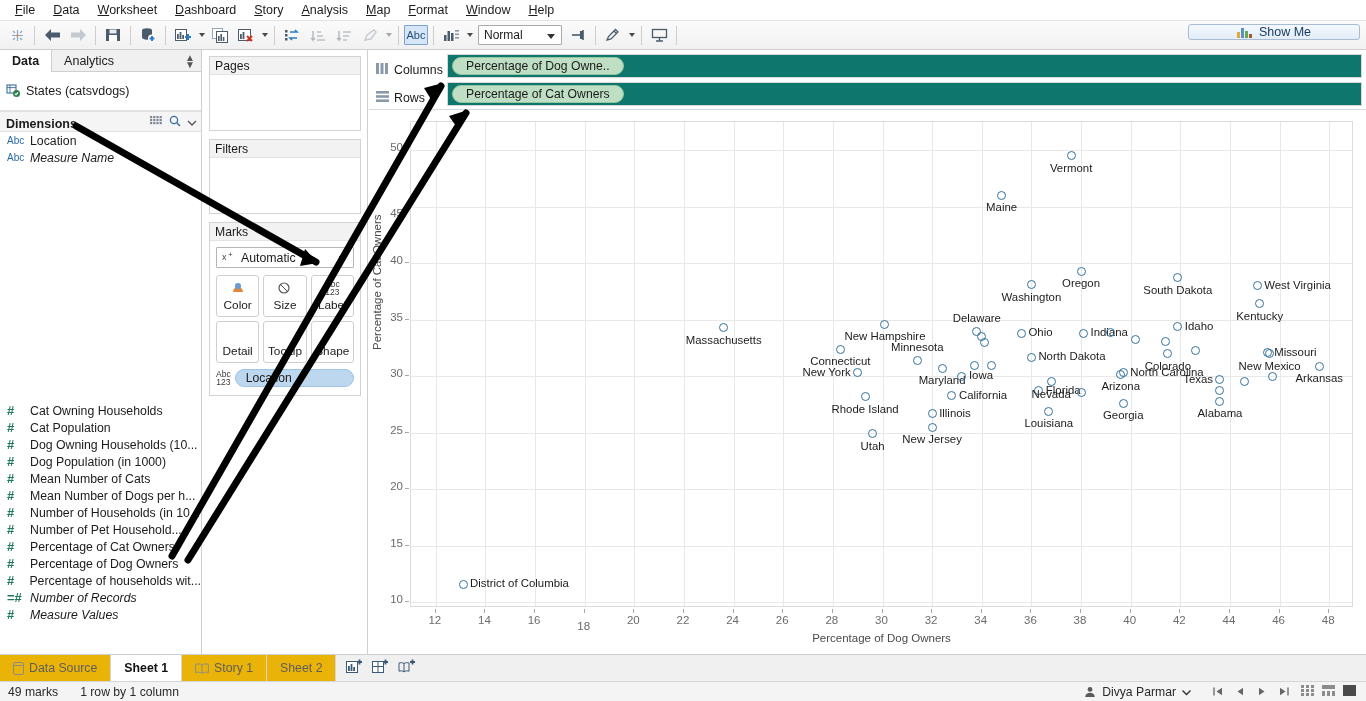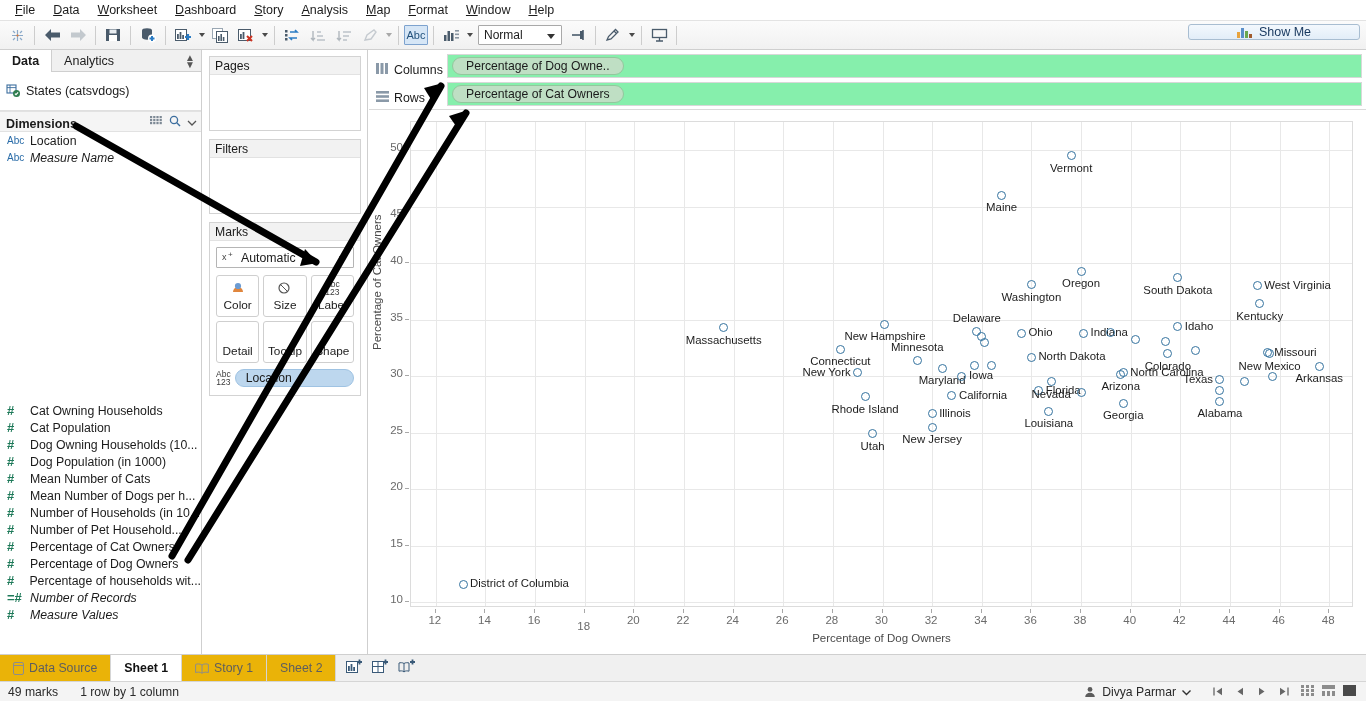--- a/index.html
+++ b/index.html
@@ -167,21 +167,21 @@
   
   .shelves { position: absolute; top: 50px; left: 369px; width: 997px; height: 58px; background: #fff; }
   .shelf {
     height: 25px; display: flex; align-items: center; margin: 3px 4px 0 0;
   }
   .shelf-label {
     width: 78px; display: flex; align-items: center; gap: 5px;
     font-size: 12.4px; color: #1b1b1b; padding-left: 7px; cursor: default; margin-top: 9px;
   }
   .shelf-drop {
-    flex: 1; height: 24px; border: 1px solid #d8d8d8; background: #86efac;
+    flex: 1; height: 24px; border: 1px solid #d8d8d8; background: #0f766e;
     display: flex; align-items: center; padding-left: 4px;
   }
   .pill-green {
     height: 18px; background: #bfdfc4; border: 1px solid #93c79d; border-radius: 9px;
     display: inline-flex; align-items: center; padding: 0 13px;
     font-size: 12.2px; color: #1b1b1b; cursor: default; white-space: nowrap;
   }
 
   
   .viz {

